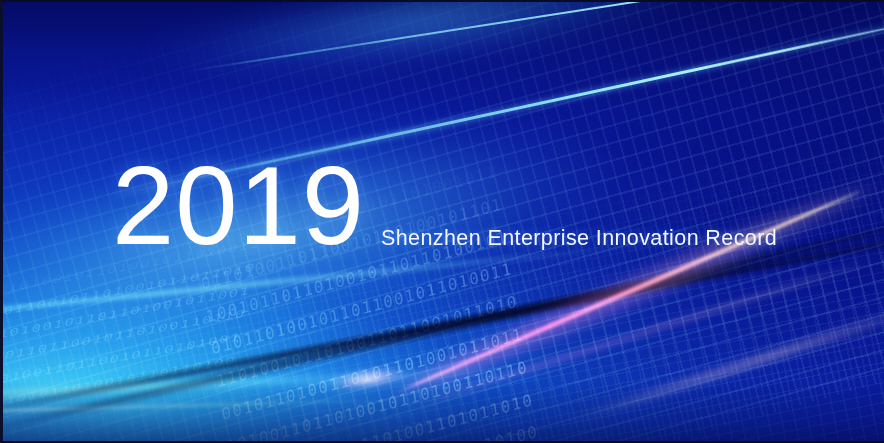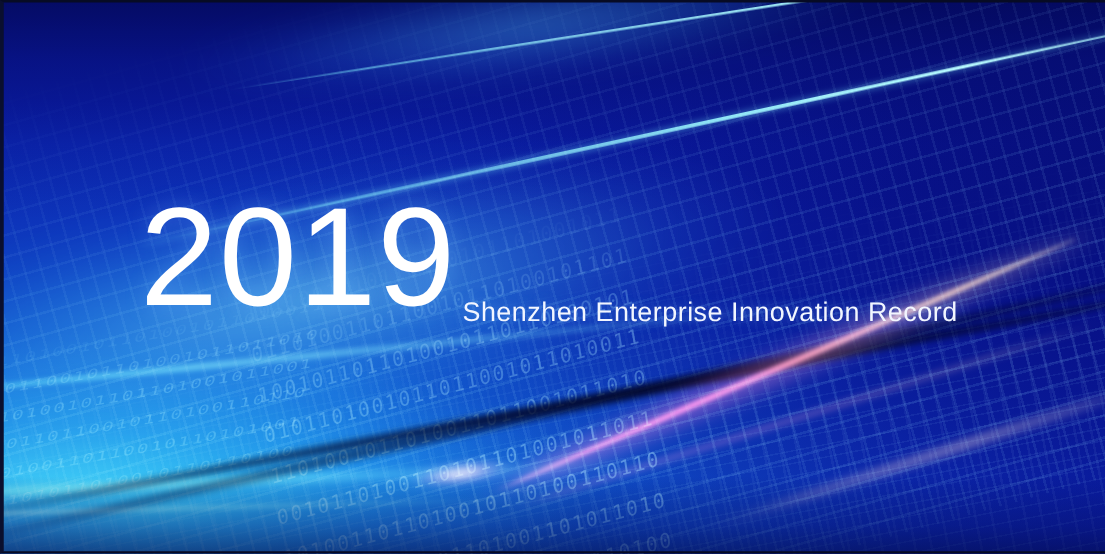--- a/index.html
+++ b/index.html
@@ -436,31 +436,30 @@
     letter-spacing: 0px;
     color: #ffffff;
     line-height: 1.08;
     white-space: nowrap;
     font-family: "DejaVu Sans", "Liberation Sans", sans-serif;
     text-shadow: 0 0 16px rgba(120,190,255,0.30);
   }
 
   .title-en {
     position: absolute;
-    left: 370px;
+    left: 381px;
     top: 228px;
     font-size: 21.5px;
     font-weight: 400;
     letter-spacing: 0.4px;
     color: #f2f6ff;
     line-height: 1;
     white-space: nowrap;
     font-family: "Liberation Sans", "DejaVu Sans", sans-serif;
     text-shadow: 0 0 10px rgba(110,180,255,0.45);
-    margin-top: 12px;
   }
 </style>
 </head>
 <body>
 
 <div id="banner">
 
   <div class="layer bg-base"></div>
   <div class="layer bg-right-dark"></div>
   <div class="layer bg-top-dark"></div>

